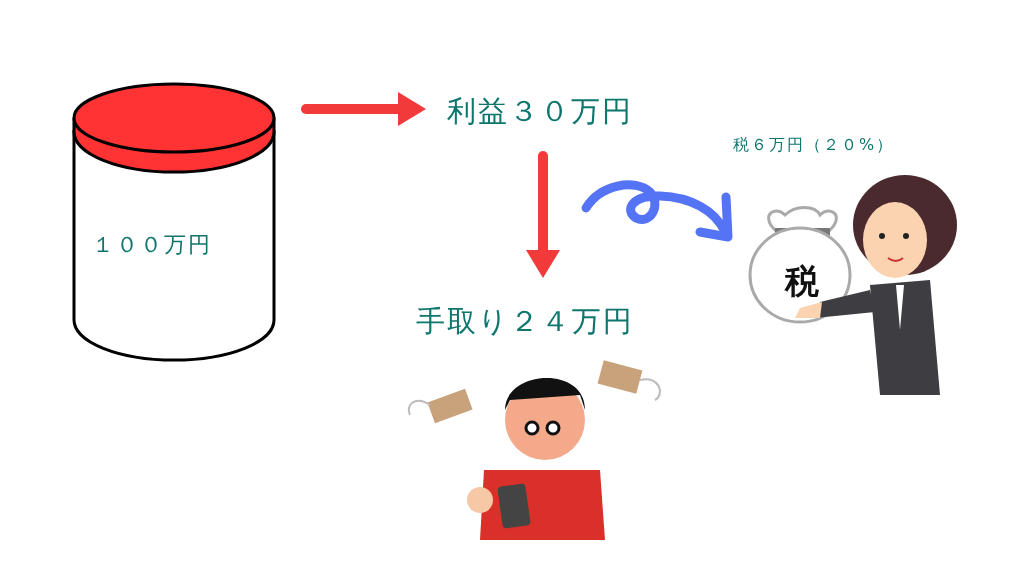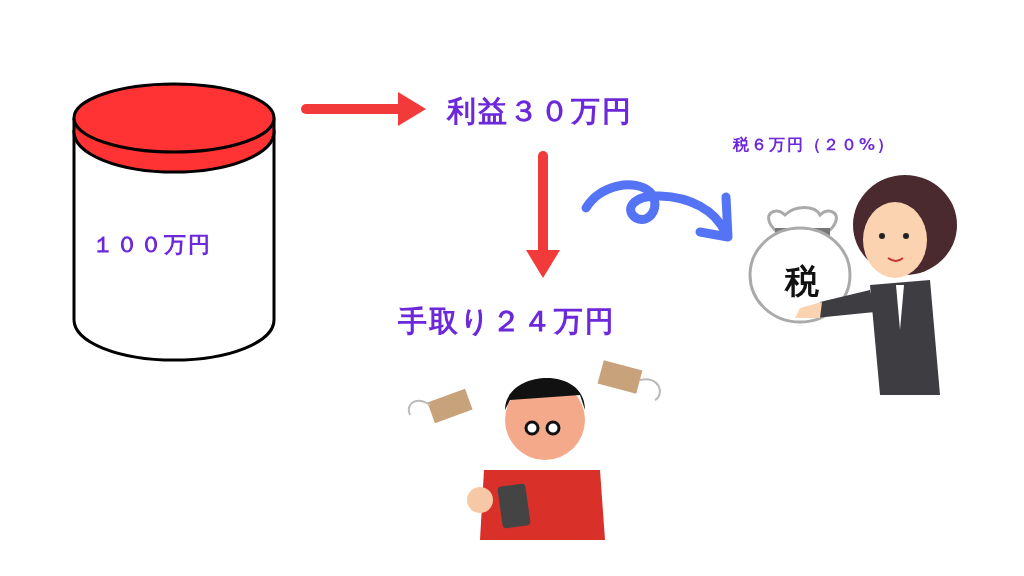--- a/index.html
+++ b/index.html
@@ -1,19 +1,19 @@
 <!DOCTYPE html>
 <html><head>
 <meta charset="utf-8">
 <style>
   html, body { margin:0; padding:0; background:#ffffff; }
   body { width:1024px; height:576px; position:relative; overflow:hidden;
          font-family:"DejaVu Sans", "Liberation Sans", sans-serif; }
   .abs { position:absolute; }
-  .label { font-weight:bold; color:#6d28d9; white-space:nowrap; letter-spacing:2px; }
+  .label { font-weight:normal; color:#0f766e; white-space:nowrap; letter-spacing:2px; }
   svg { position:absolute; left:0; top:0; }
 </style>
 </head>
 <body>
 
 <svg width="1024" height="576" viewBox="0 0 1024 576">
 
   <g>
     <path d="M74 130 L74 320 A100 40 0 0 0 274 320 L274 130" fill="#fff" stroke="#000" stroke-width="3"></path>
     <path d="M74 118 L74 132 A100 40 0 0 0 274 132 L274 118" fill="#ff3333" stroke="#000" stroke-width="3"></path>
@@ -68,14 +68,14 @@
     <path d="M430 405 C415 395 405 405 410 415" stroke="#bbb" stroke-width="2" fill="none"></path>
     <rect x="600" y="365" width="40" height="24" fill="#c8a27a" transform="rotate(15 620 377)"></rect>
     <path d="M640 380 C660 375 665 395 655 400" stroke="#bbb" stroke-width="2" fill="none"></path>
   </g>
 
   <text x="802" y="293" font-size="34" font-weight="bold" text-anchor="middle" fill="#111">税</text>
 </svg>
 
 <div class="abs label" style="left:92px; top:230px; font-size:22px;">１００万円</div>
 <div class="abs label" style="left:447px; top:92px; font-size:29px;">利益３０万円</div>
-<div class="abs label" style="left:398px; top:302px; font-size:29px;">手取り２４万円</div>
+<div class="abs label" style="left:416px; top:302px; font-size:29px;">手取り２４万円</div>
 <div class="abs label" style="left:733px; top:135px; font-size:16px;">税６万円（２０%）</div>
 
 </body></html>

